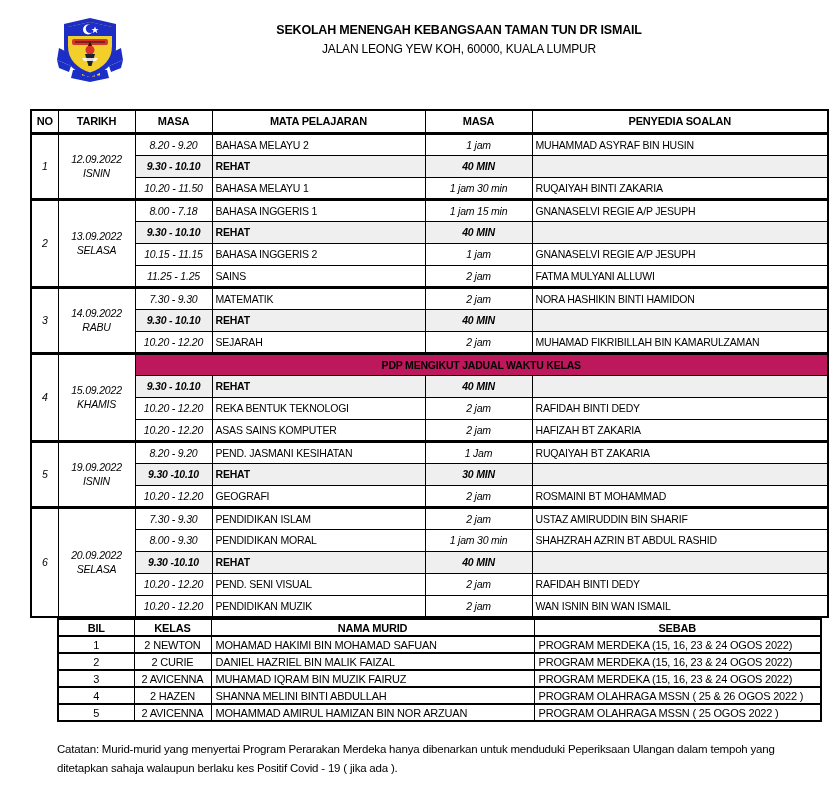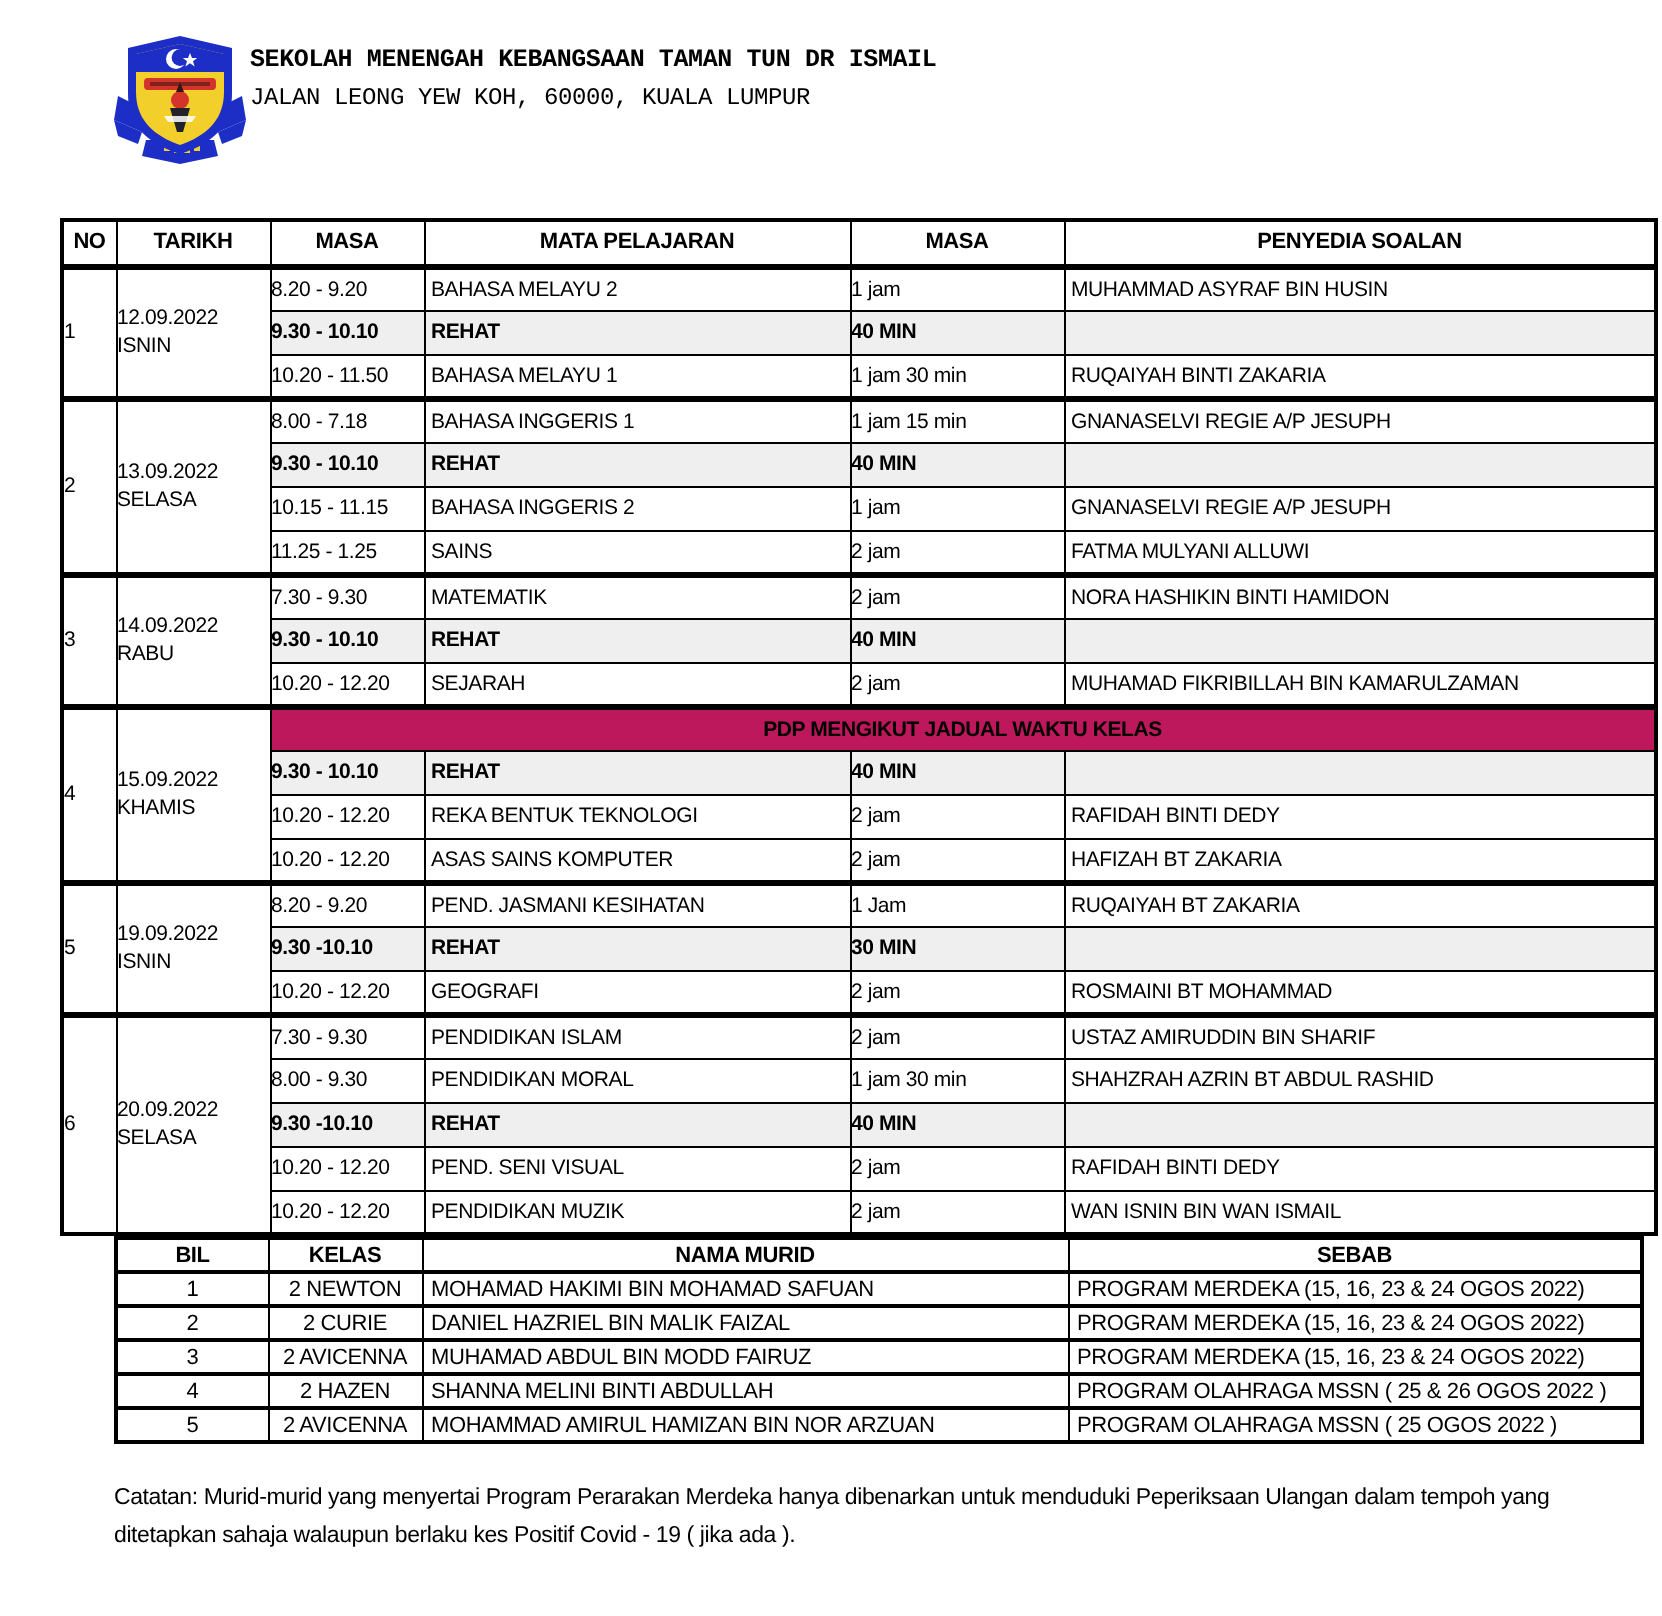--- a/index.html
+++ b/index.html
@@ -9,21 +9,21 @@
     font-family: "Liberation Sans", sans-serif;
     color: #000;
     position: relative;
     overflow: hidden;
   }
   .page { padding: 14px 0 0 0; }
 
   
   .doc-header { display: flex; align-items: flex-start; height: 84px; }
   .logo-wrap { width: 70px; margin-left: 55px; flex: 0 0 auto; }
-  .head-text { flex: 1; text-align: left; padding-top: 9px; padding-right: 38px; font-family: Liberation Mono, monospace; }
+  .head-text { flex: 1; text-align: center; padding-top: 9px; padding-right: 38px; }
   .head-text .l1 { font-weight: bold; font-size: 12.5px; letter-spacing: -0.2px; }
   .head-text .l2 { font-size: 12px; margin-top: 5px; letter-spacing: -0.2px; }
   .head-text .l3 { font-size: 12px; margin-top: 5px; letter-spacing: -0.2px; }
 
   
   table { border-collapse: collapse; table-layout: fixed; }
   .main-table {
     width: 797px; margin-left: 30px; margin-top: 11px;
     border: 2px solid #000;
     font-size: 10.5px; letter-spacing: -0.2px;
@@ -32,21 +32,21 @@
     border: 1px solid #000;
     height: 22px;
     vertical-align: middle;
     overflow: hidden; white-space: nowrap;
   }
   .main-table thead th {
     font-size: 11px; font-weight: bold; text-align: center;
     border-bottom: 2px solid #000; height: 23px;
   }
   .main-table tr.group-start td { border-top: 3px solid #000; }
-  .cell-no, .cell-masa, .cell-duration, .cell-tarikh { text-align: left; }
+  .cell-no, .cell-masa, .cell-duration, .cell-tarikh { text-align: center; font-style: italic; }
   .cell-subject, .cell-provider { text-align: left; padding-left: 3px; }
   .cell-tarikh .date, .cell-tarikh .day { line-height: 1.35; }
   tr.rehat td { background: #efefef; font-weight: bold; }
   .cell-pdp { background: #be185d; font-weight: bold; text-align: center; }
 
   
   .students-intro {
     margin: 27px 0 4px 57px;
     font-size: 11.5px; letter-spacing: -0.2px;
   }
@@ -323,21 +323,21 @@
         </tr>
         <tr>
           <td class="c-bil">2</td>
           <td class="c-kelas">2 CURIE</td>
           <td class="c-nama">DANIEL HAZRIEL BIN MALIK FAIZAL</td>
           <td class="c-sebab">PROGRAM MERDEKA (15, 16, 23 &amp; 24 OGOS 2022)</td>
         </tr>
         <tr>
           <td class="c-bil">3</td>
           <td class="c-kelas">2 AVICENNA</td>
-          <td class="c-nama">MUHAMAD ABDUL BIN MODD FAIRUZ</td>
+          <td class="c-nama">MUHAMAD IQRAM BIN MUZIK FAIRUZ</td>
           <td class="c-sebab">PROGRAM MERDEKA (15, 16, 23 &amp; 24 OGOS 2022)</td>
         </tr>
         <tr>
           <td class="c-bil">4</td>
           <td class="c-kelas">2 HAZEN</td>
           <td class="c-nama">SHANNA MELINI BINTI ABDULLAH</td>
           <td class="c-sebab">PROGRAM OLAHRAGA MSSN ( 25 &amp; 26 OGOS 2022 )</td>
         </tr>
         <tr>
           <td class="c-bil">5</td>

